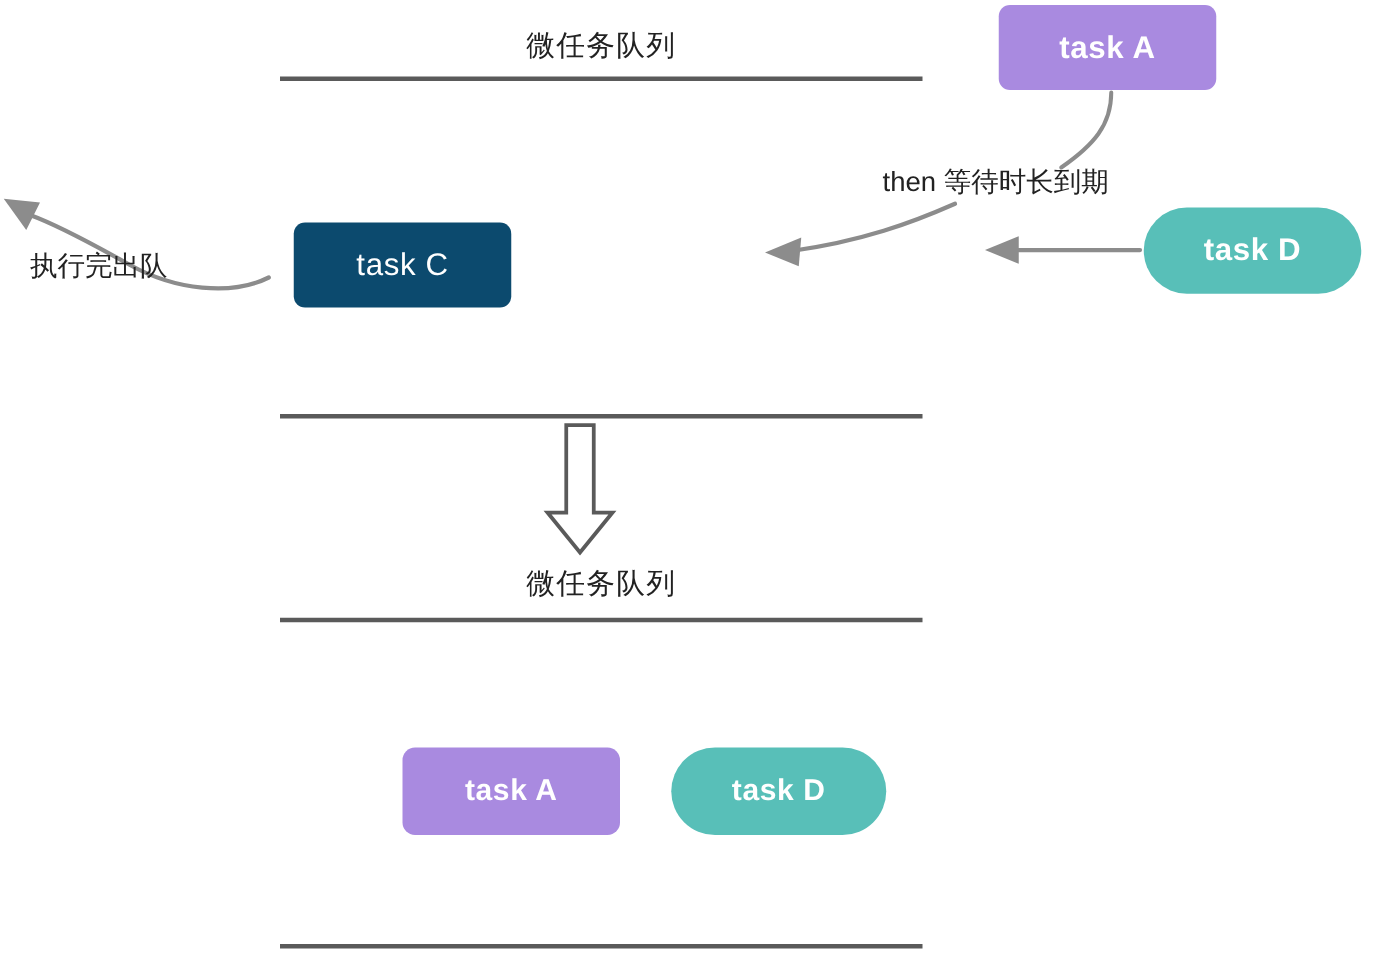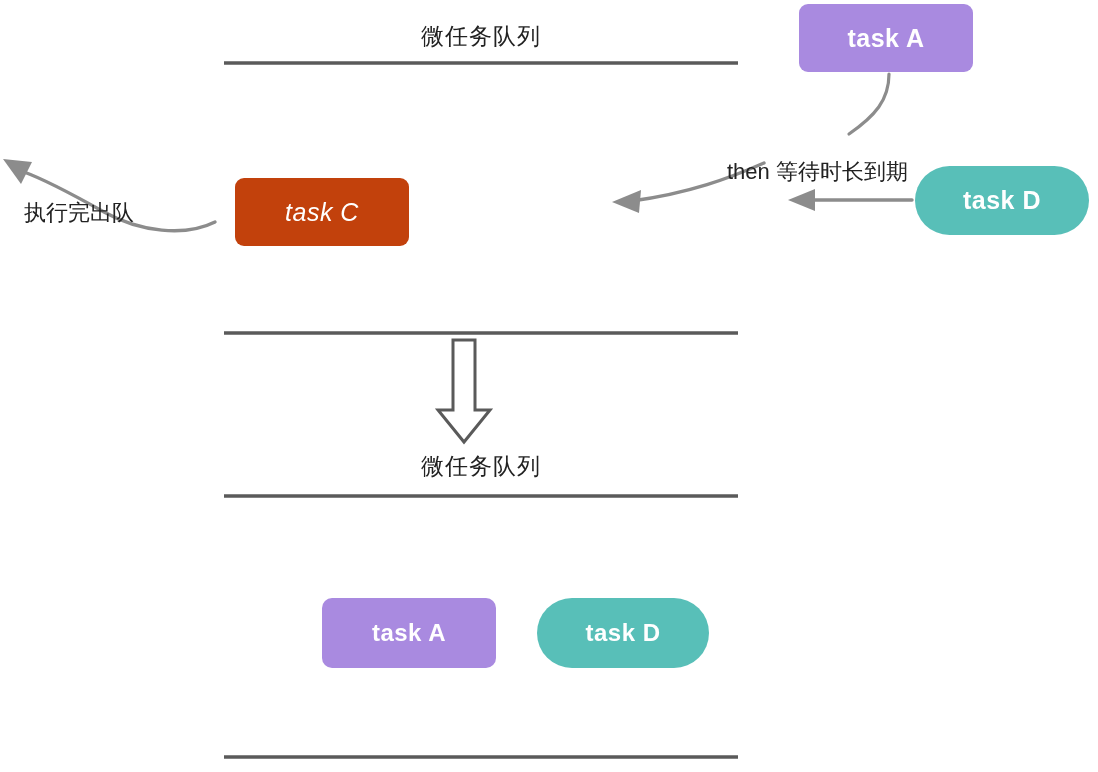--- a/index.html
+++ b/index.html
@@ -59,26 +59,25 @@
     border-radius: 9px;
     font-size: 25px;
     font-weight: bold;
     letter-spacing: 0.5px;
   }
   .task-c {
     left: 235px;
     top: 178px;
     width: 174px;
     height: 68px;
-    background: #c2410c;
+    background: #0c4a6e;
     border-radius: 9px;
     font-size: 25px;
     font-weight: normal;
     letter-spacing: 0.5px;
-    font-style: italic;
   }
   .task-d-top {
     left: 915px;
     top: 166px;
     width: 174px;
     height: 69px;
     background: #58bfb8;
     border-radius: 35px;
     font-size: 25px;
     font-weight: bold;
@@ -110,23 +109,22 @@
     left: 224px;
     top: 21px;
     width: 514px;
   }
   #label-queue-mid {
     left: 224px;
     top: 451px;
     width: 514px;
   }
   #label-then {
-    left: 727px;
+    left: 706px;
     top: 131px;
-    margin-top: 26px;
   }
   #label-dequeue {
     left: 24px;
     top: 198px;
   }
 </style>
 </head>
 <body>
 
 <div id="canvas">

